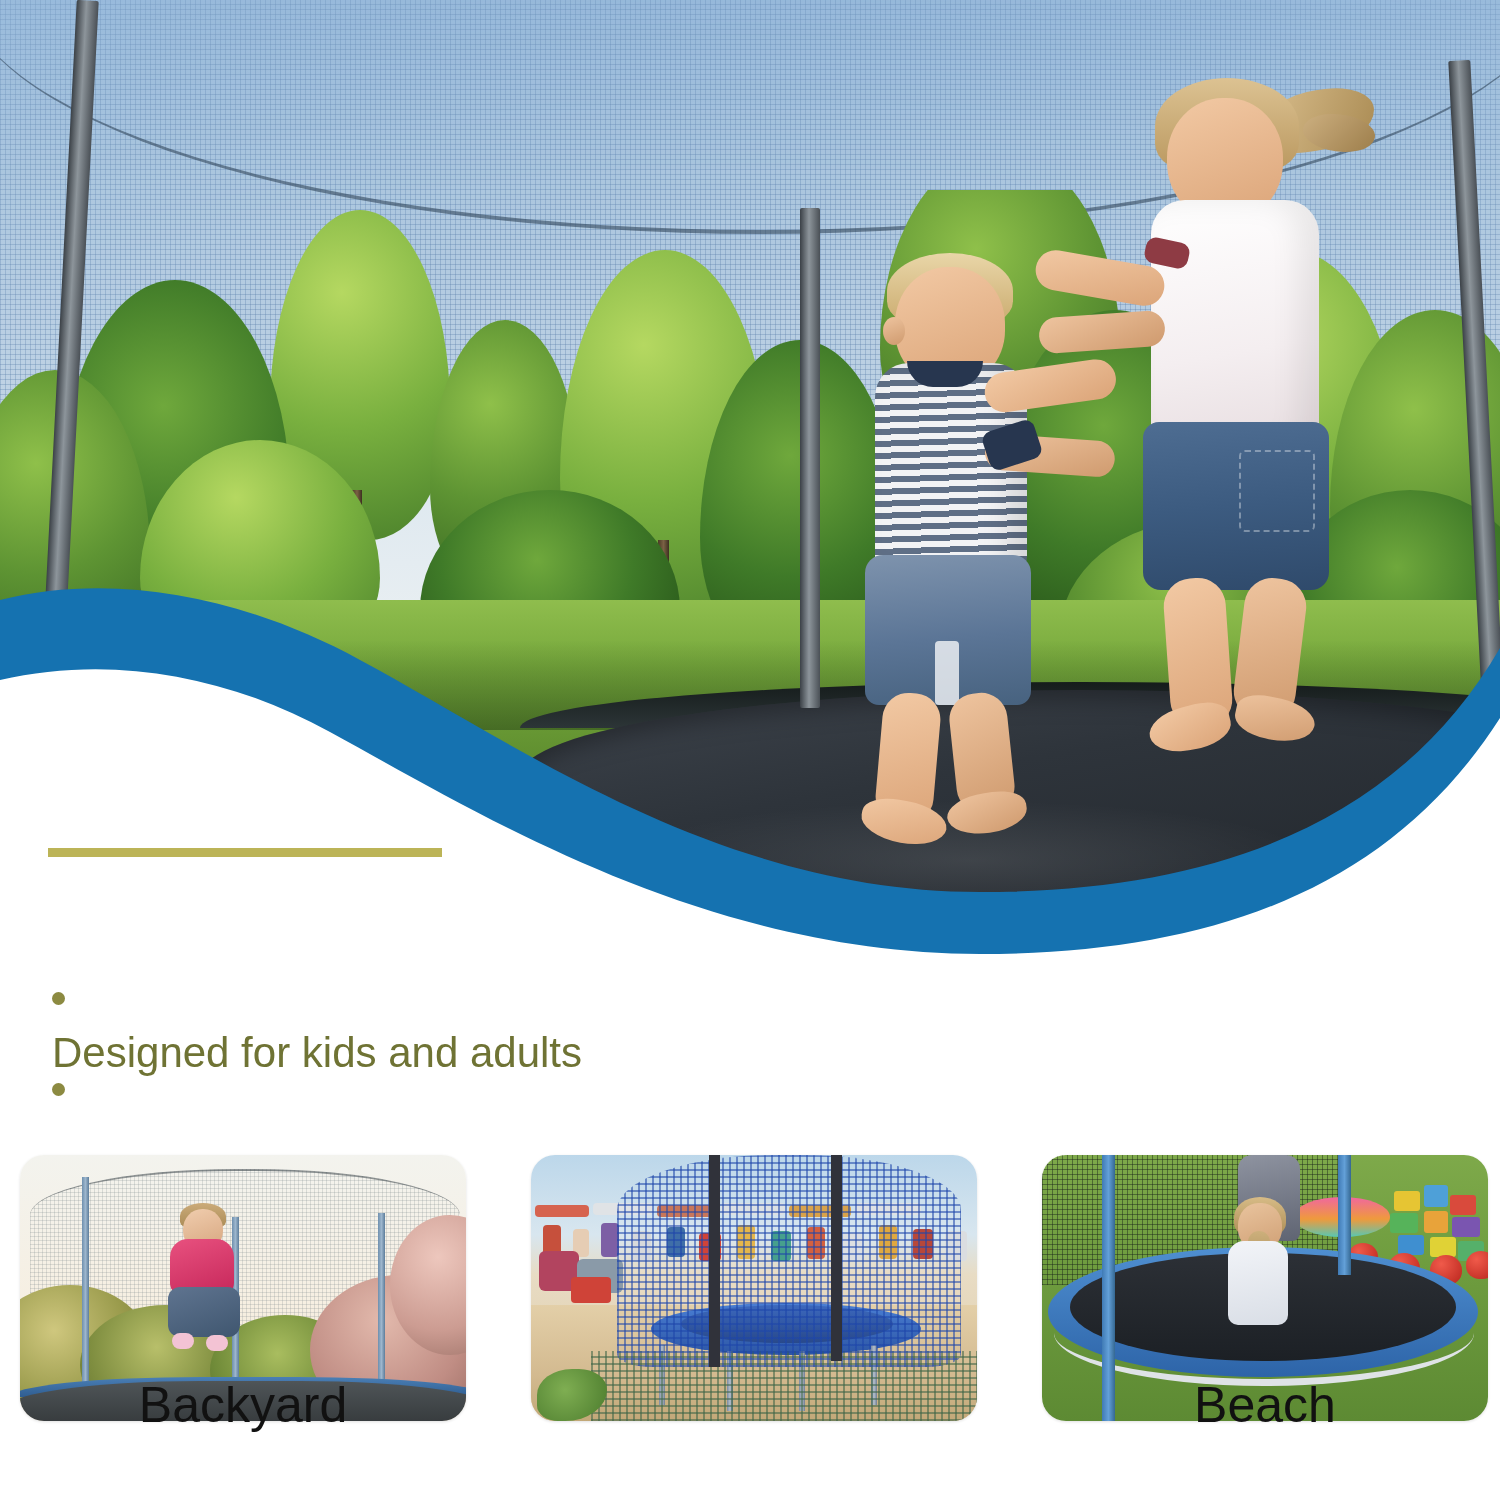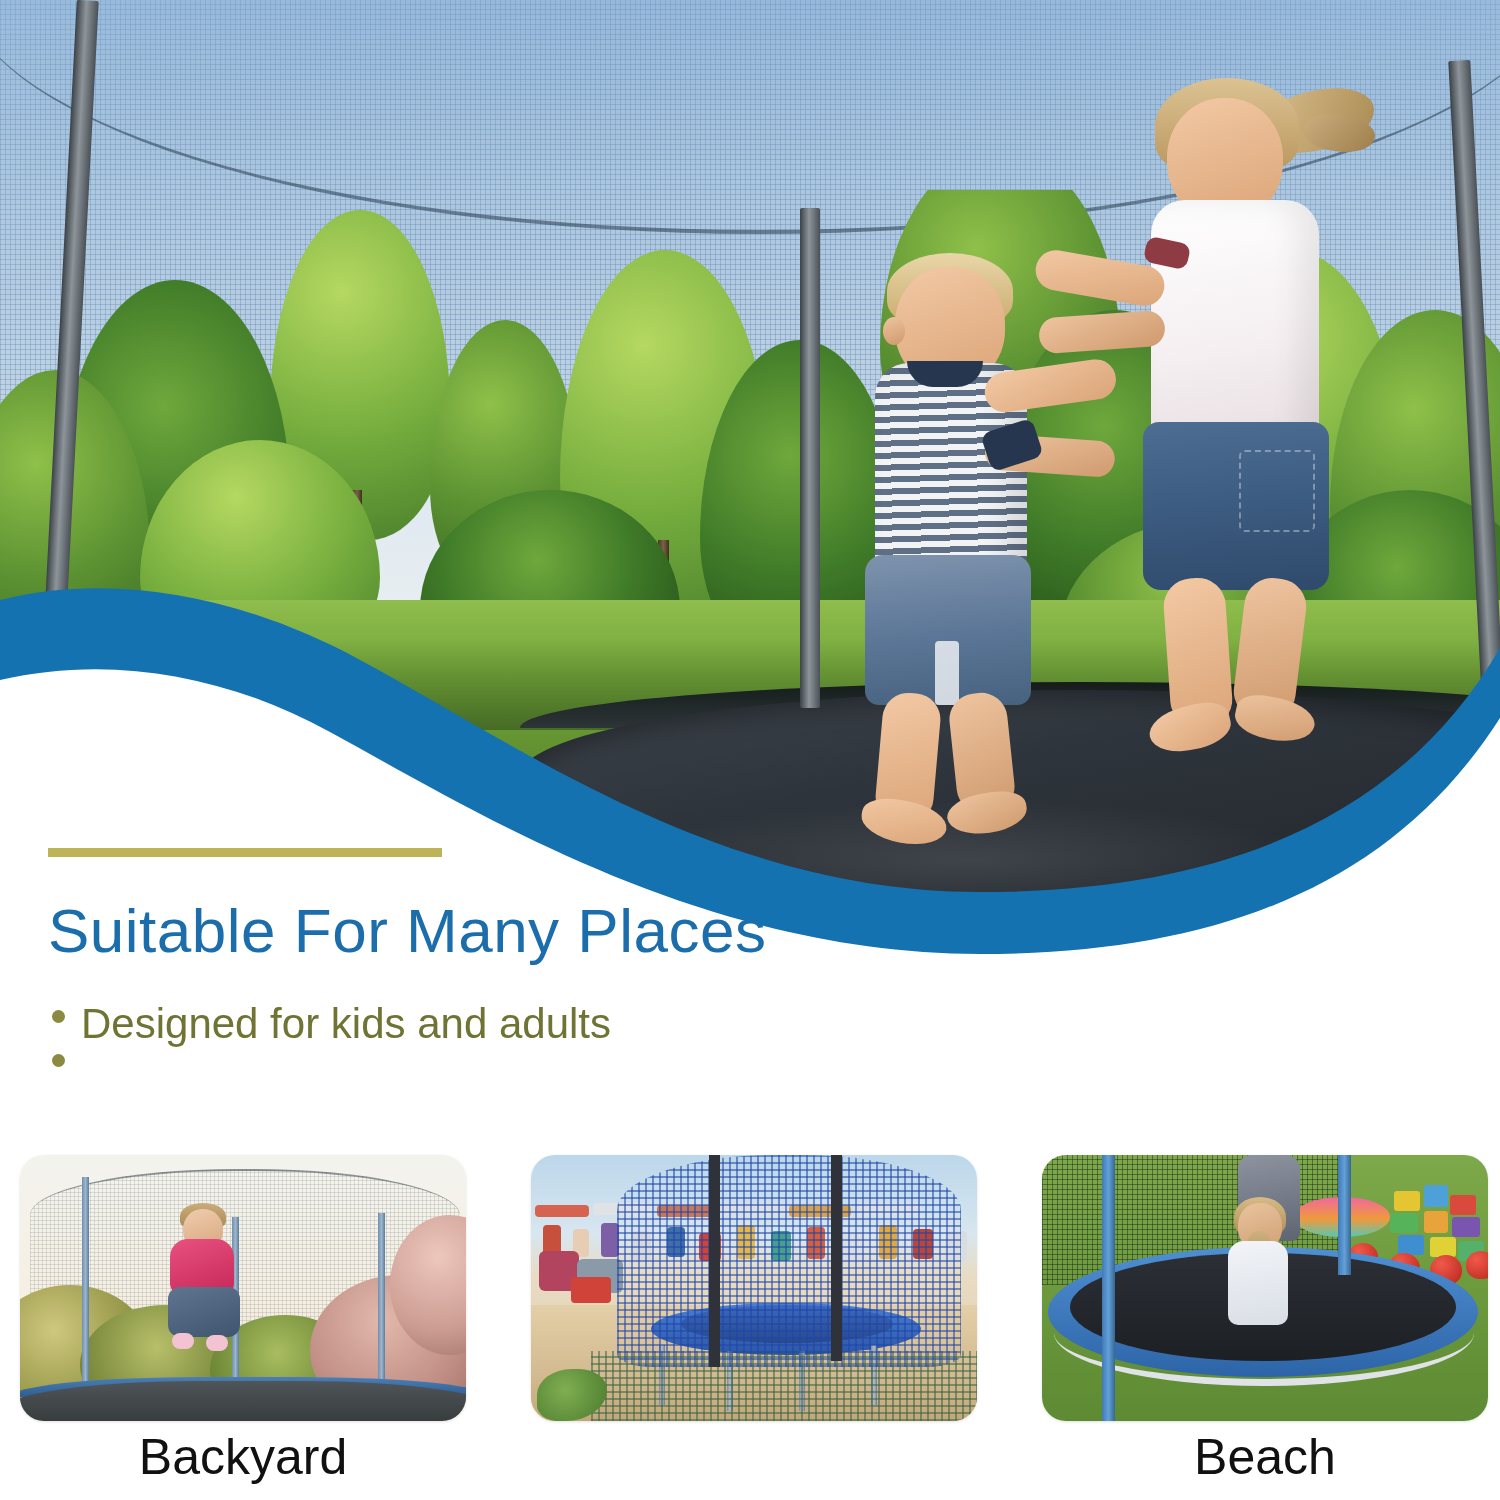--- a/index.html
+++ b/index.html
@@ -131,32 +131,32 @@
     transform:scaleY(1.12);transform-origin:left top;}
   .brand-reg{position:absolute;left:436px;top:4px;width:42px;height:42px;
     border:3px solid #bcb457;border-radius:50%;color:#bcb457;
     font-size:27px;line-height:38px;text-align:center;font-family:"Liberation Serif", serif;}
   .brand-rule{position:absolute;left:48px;top:848px;width:394px;height:9px;background:#bcb457;}
 
   .headline{position:absolute;left:48px;top:895px;font-size:62px;color:#1b6eab;
     font-weight:normal;letter-spacing:.5px;white-space:nowrap;}
 
   .bullets{position:absolute;left:52px;top:1000px;}
-  .bullet{display:flex;align-items:center;gap:16px;margin-bottom:14px;}
+  .bullet{display:flex;align-items:flex-start;gap:16px;margin-bottom:14px;flex-direction:column;}
   .bullet-dot{width:13px;height:13px;border-radius:50%;background:#8c8a41;flex:0 0 auto;position:relative;top:-8px;}
   .bullet-text{font-size:42px;color:#6f7334;white-space:nowrap;}
 
   
   .thumbs{position:absolute;left:0;top:1155px;width:1500px;height:270px;}
   .thumb{position:absolute;top:0;width:446px;height:266px;border-radius:24px;overflow:hidden;
     box-shadow:0 1px 3px rgba(0,0,0,.12);}
   #thumb-0{left:20px;} #thumb-1{left:531px;} #thumb-2{left:1042px;}
   .thumb .scene{position:absolute;inset:0;}
 
-  .caption-row{position:absolute;left:0;top:1428px;width:1369px;height:66px;}
+  .caption-row{position:absolute;left:0;top:1376px;width:1369px;height:66px;}
   .caption{position:absolute;top:0;width:446px;text-align:center;font-size:50px;color:#111;}
   #cap-0{left:20px;} #cap-1{left:531px;} #cap-2{left:1042px;}
 
   
   .t1-sky{position:absolute;inset:0;background:linear-gradient(180deg,#f3f3ee 0%,#f6efe2 55%,#efe3cc 100%);}
   .t1-net{position:absolute;left:10px;top:14px;width:430px;height:210px;
     background:repeating-linear-gradient(0deg,rgba(120,130,135,.22) 0 1px,transparent 1px 4px),
                repeating-linear-gradient(90deg,rgba(120,130,135,.22) 0 1px,transparent 1px 4px);
     border-top:2px solid rgba(60,70,75,.55);border-radius:48% 48% 0 0/22% 22% 0 0;}
   .t1-bush{position:absolute;border-radius:50%;}
@@ -313,21 +313,20 @@
 
       <path d="M0,60 C120,30 250,60 360,120 C520,206 720,352 980,352
                C1220,352 1400,280 1500,108 L1500,178
                C1390,350 1210,414 980,414 C700,414 470,268 330,192
                C228,136 112,114 0,140 Z" fill="#1572b0"></path>
     </g>
   </svg>
 
   <div class="brand-rule"></div>
 
-  <div class="headline">Suitable For Many Places</div>
 
   <div class="bullets">
     <div class="bullet">
       <span class="bullet-dot"></span>
       <span class="bullet-text">Designed for kids and adults</span>
     </div>
     <div class="bullet">
       <span class="bullet-dot"></span>
     </div>
   </div>

